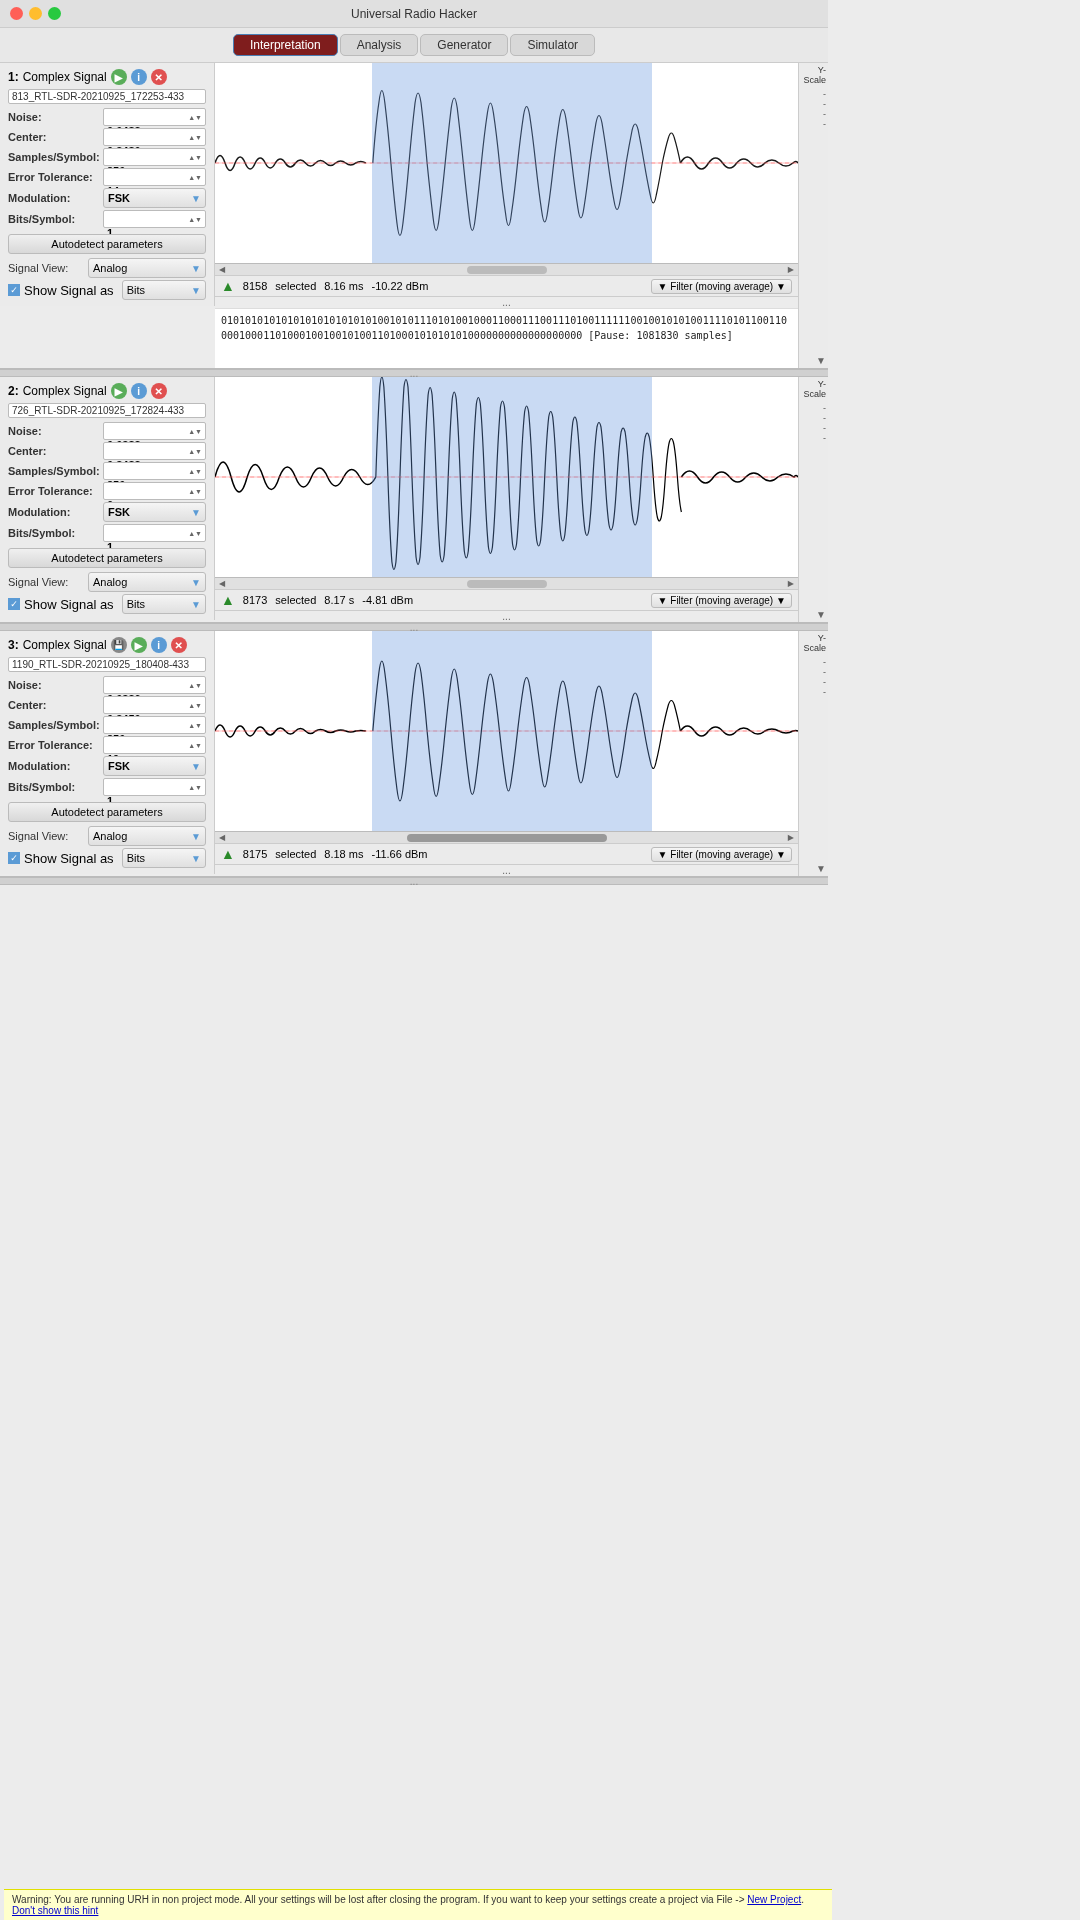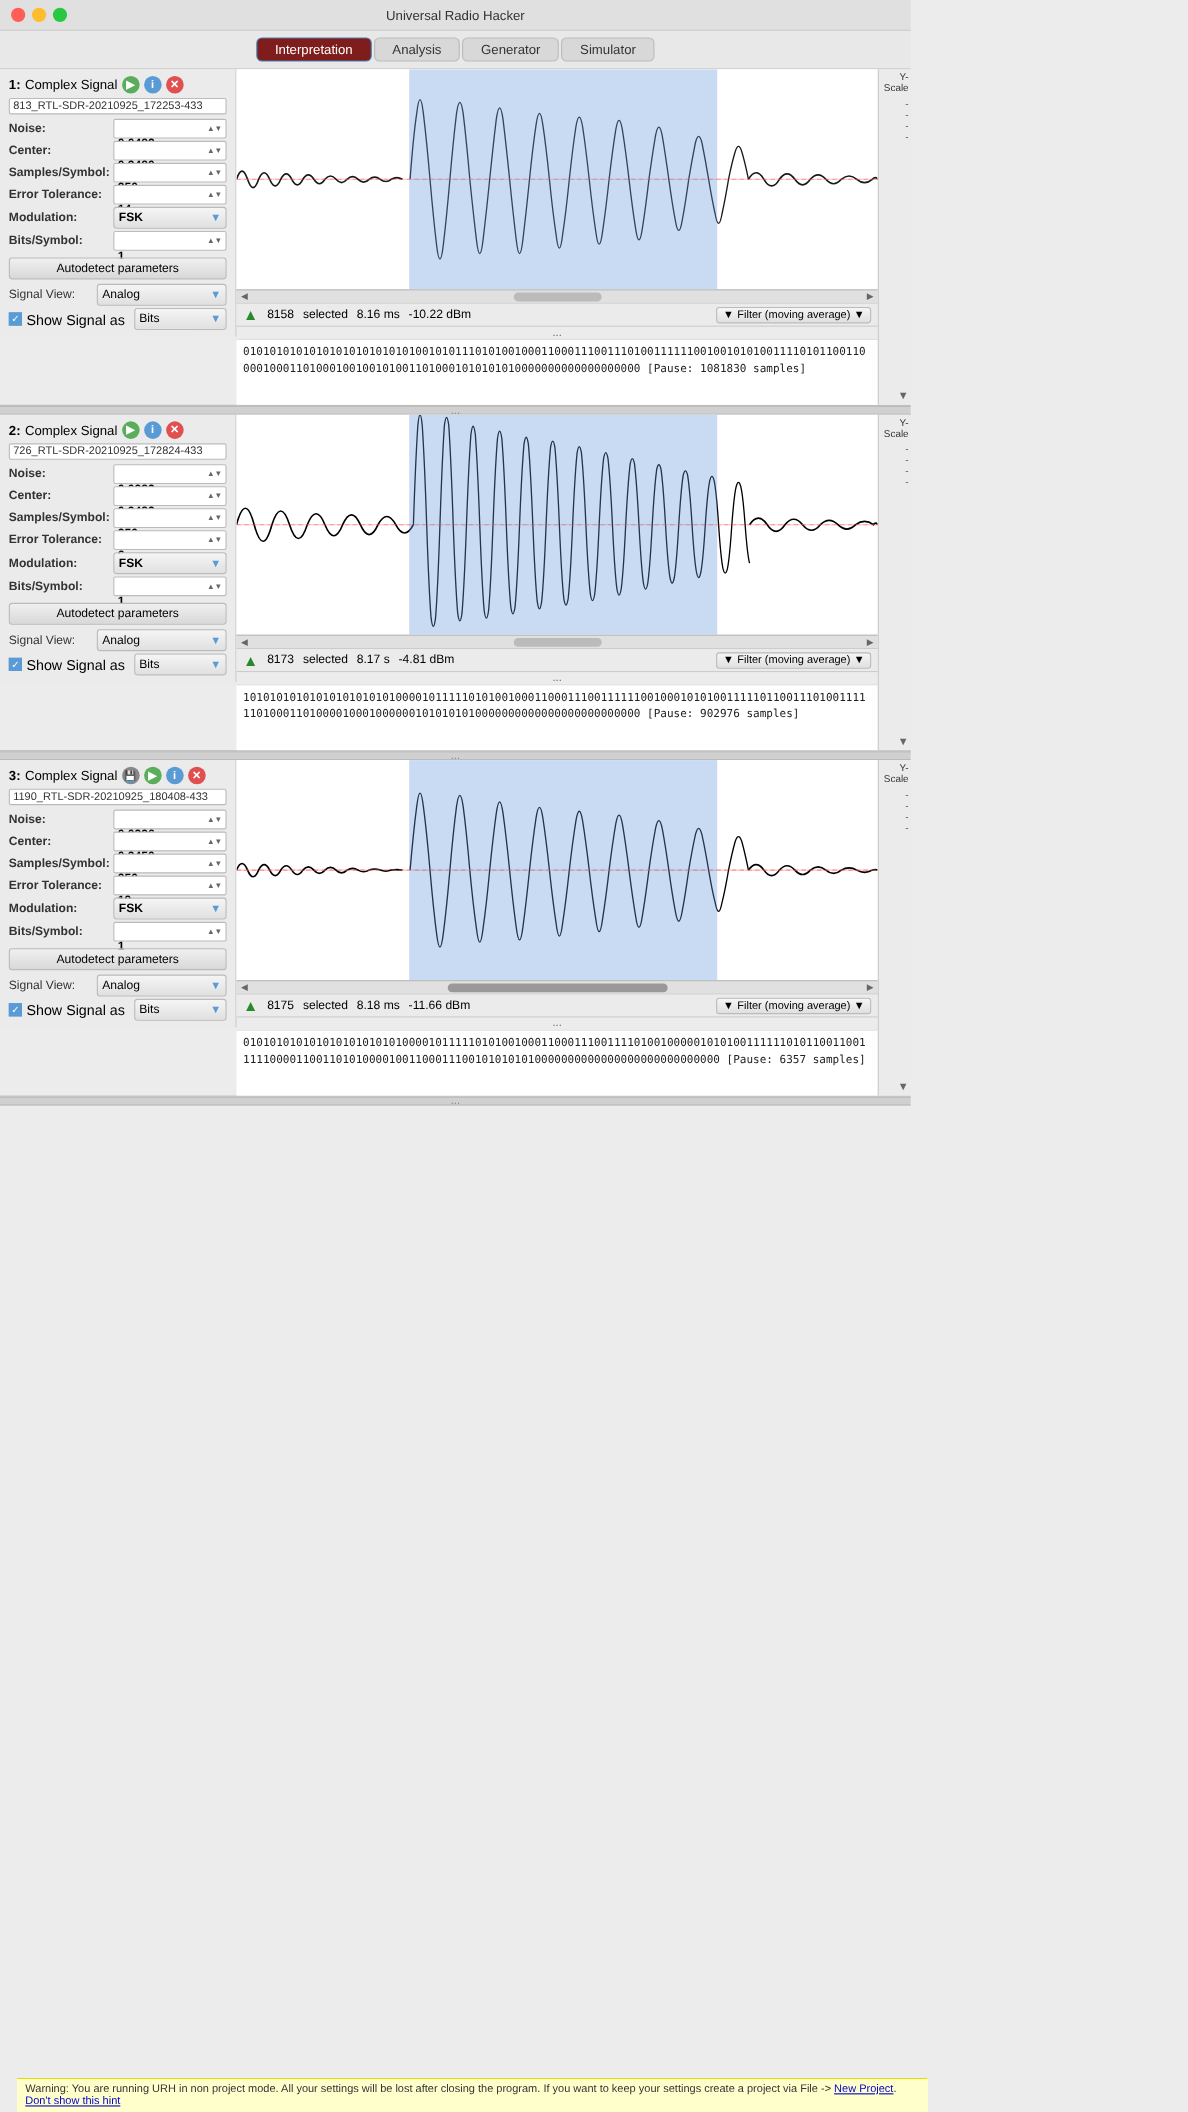--- a/index.html
+++ b/index.html
@@ -300,21 +300,21 @@
       align-items: center;
       justify-content: center;
       font-size: 10px;
       color: #888;
     }
 
     
     .warning-bar {
       position: fixed;
       bottom: 0;
-      left: 15px;
+      left: 4px;
       right: 0;
       background: #ffffcc;
       border-top: 1px solid #e0e000;
       padding: 4px 8px;
       font-size: 10px;
       color: #333;
       z-index: 100;
       width: 828px;
     }
     .warning-bar a {
@@ -620,23 +620,20 @@
             <span>selected</span>
             <span>8.17 s</span>
             <span>-4.81 dBm</span>
             <div class="filter-btn">
               <span>▼</span>
               <span>Filter (moving average)</span>
               <span>▼</span>
             </div>
           </div>
           <div class="more-dots">...</div>
-          <div class="bit-area">
-            <span>1010101010101010101010100001011111010100100011000111001111110010001010100111110110011101001111110100011010000100010000001010101010000000000000000000000000 [Pause: 902976 samples]</span>
-          </div>
         </div>
         <div class="yscale-panel">
           <span class="yscale-title">Y-Scale</span>
           <span>-</span>
           <span>-</span>
           <span>-</span>
           <span>-</span>
           <span class="yscale-scrollbtn">▼</span>
         </div>
       </div>
@@ -745,23 +742,20 @@
             <span>selected</span>
             <span>8.18 ms</span>
             <span>-11.66 dBm</span>
             <div class="filter-btn">
               <span>▼</span>
               <span>Filter (moving average)</span>
               <span>▼</span>
             </div>
           </div>
           <div class="more-dots">...</div>
-          <div class="bit-area">
-            <span>0101010101010101010101010000101111101010010001100011100111101001000001010100111111010110011001111100001100110101000010011000111001010101010000000000000000000000000000 [Pause: 6357 samples]</span>
-          </div>
         </div>
         <div class="yscale-panel">
           <span class="yscale-title">Y-Scale</span>
           <span>-</span>
           <span>-</span>
           <span>-</span>
           <span>-</span>
           <span class="yscale-scrollbtn">▼</span>
         </div>
       </div>

